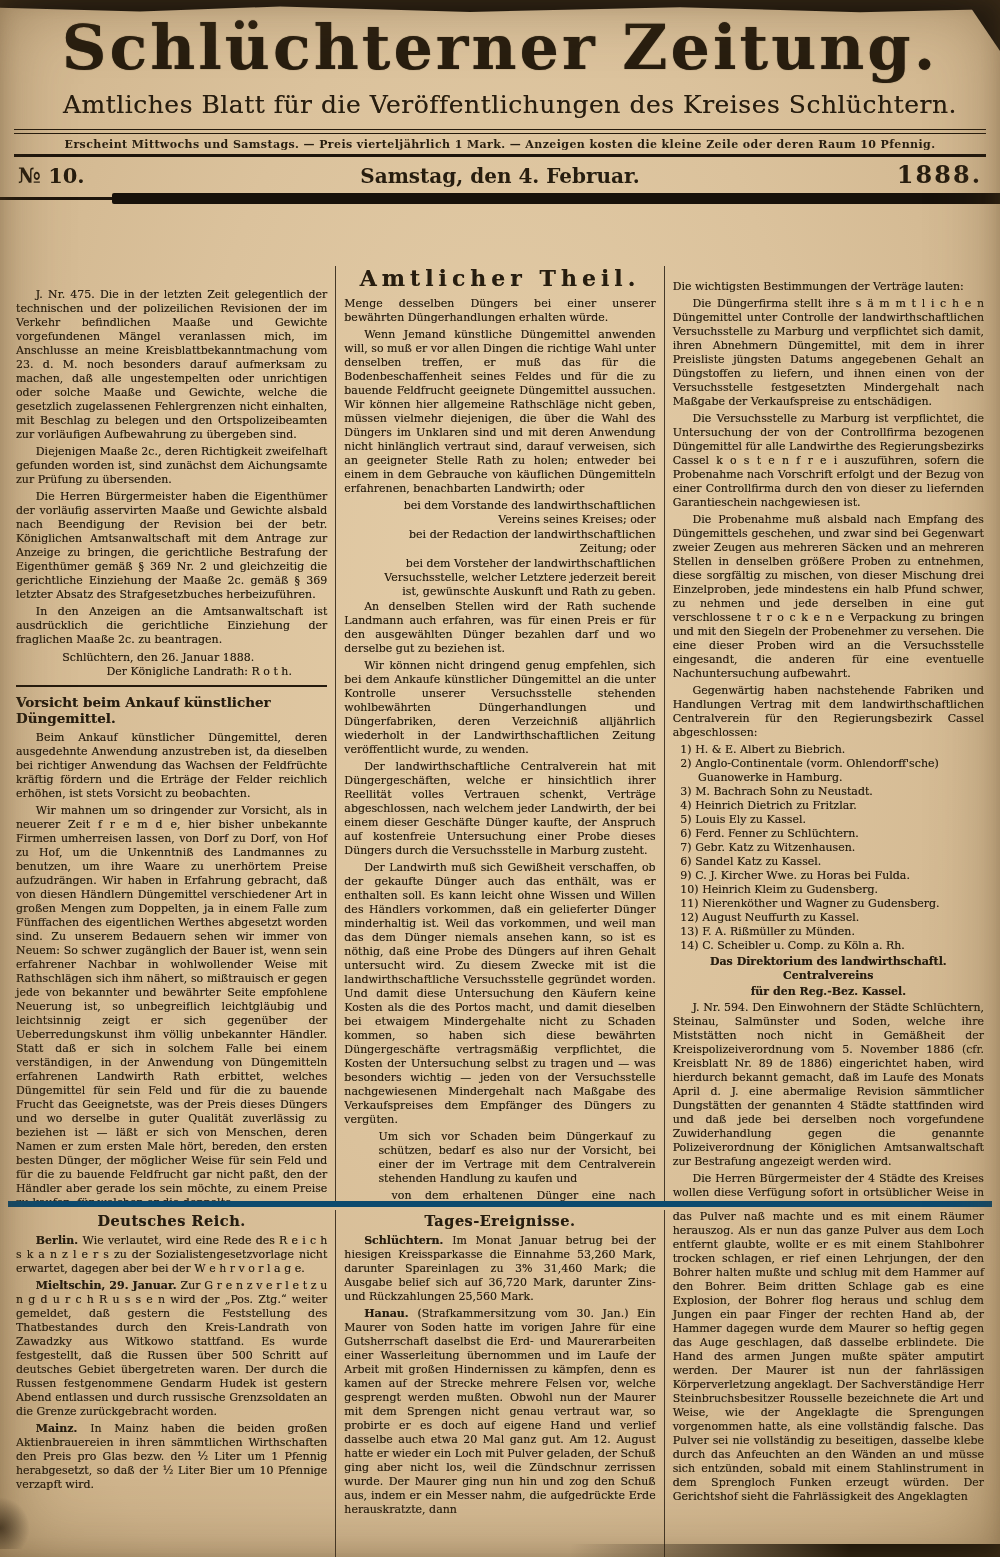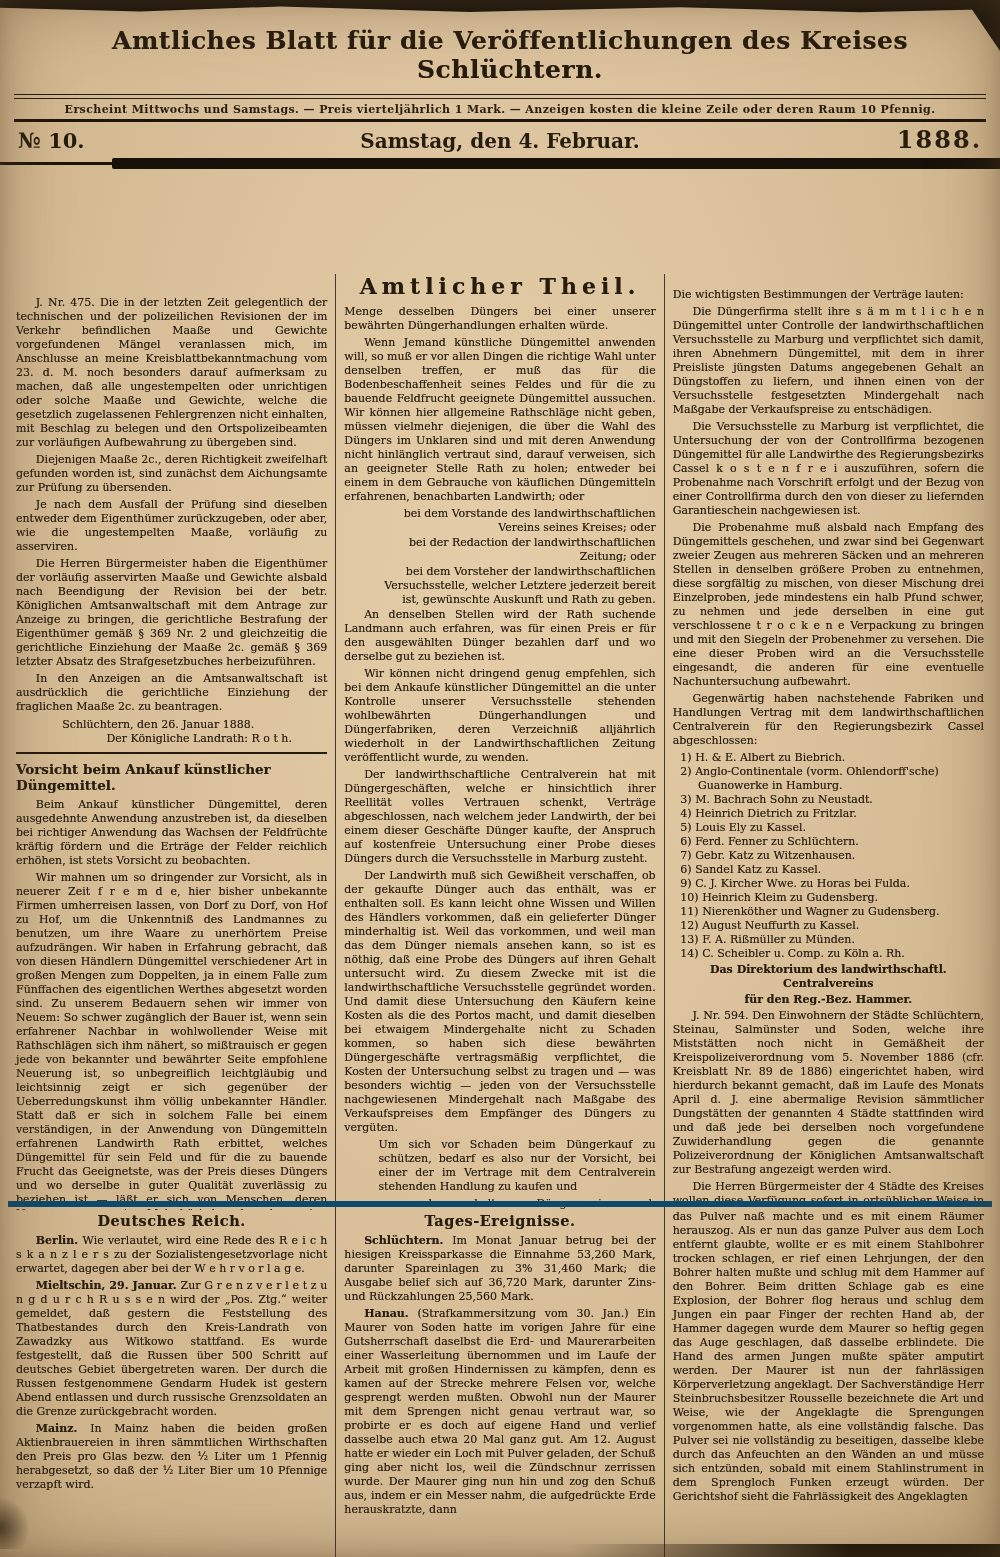--- a/index.html
+++ b/index.html
@@ -20,37 +20,37 @@
     clip-path:polygon(18% 0,100% 0,100% 88%);}
   .scan-br{position:absolute;bottom:0;right:0;width:430px;height:13px;z-index:4;
     background:linear-gradient(to left,#191309 35%,rgba(25,19,9,0));}
   .scan-bl{position:absolute;bottom:8px;left:0;width:30px;height:52px;z-index:4;
     background:radial-gradient(ellipse at 0 60%, rgba(30,22,12,.75), rgba(30,22,12,0) 70%);}
 
   
   .masthead{position:absolute;top:16px;left:0;right:0;text-align:center;z-index:2;}
   .mast-title{font-size:62px;font-weight:bold;letter-spacing:3px;line-height:1.04;
     text-shadow:0 0 1px rgba(35,24,12,.65);}
-  .mast-sub{font-size:25px;font-weight:bold;margin-top:10px;letter-spacing:.5px;
+  .mast-sub{font-size:25px;font-weight:normal;margin-top:10px;letter-spacing:.5px;
     text-shadow:0 0 .6px rgba(35,24,12,.6);margin-left:20px;}
   .rule-double{height:3px;border-top:1px solid #241a0d;border-bottom:1px solid #241a0d;
     margin:10px 14px 0 14px;}
   .info-line{font-size:11px;font-weight:bold;padding:4px 0 3px;letter-spacing:.4px;}
   .rule-med{border-top:3px solid #1d150c;margin:0 14px;}
   .date-row{display:flex;align-items:baseline;padding:3px 18px 2px 18px;}
   .issue{width:190px;text-align:left;font-size:21px;font-weight:bold;}
   .dateline{flex:1;text-align:center;font-size:20px;font-weight:bold;}
   .year{width:190px;text-align:right;font-size:24px;font-weight:bold;letter-spacing:2px;}
   .bar-wrap{position:relative;height:11px;margin-top:2px;}
   .bar-left{position:absolute;left:0;top:4px;width:112px;height:3px;background:#1d150c;}
   .bar-main{position:absolute;left:112px;right:0;top:0;height:11px;background:#17110a;
     border-radius:2px 0 0 2px;}
 
   
-  .main{position:absolute;top:274px;left:8px;width:984px;height:936px;display:flex;
+  .main{position:absolute;top:266px;left:8px;width:984px;height:936px;display:flex;
     overflow:hidden;z-index:1;}
   .bottom{position:absolute;top:1201px;left:8px;width:984px;height:350px;display:flex;
     border-top:6px solid #0c4a6e;padding-top:3px;overflow:hidden;z-index:1;}
   .mcol{flex:1 1 0;padding:0 8px;overflow:hidden;}
   .mcol + .mcol{border-left:1px solid rgba(30,21,11,.8);}
   .col1-pad{padding-top:22px;}
   .col3-pad{padding-top:14px;}
 
   
   .blk{font-size:11px;line-height:14px;margin:0 0 3px 0;text-align:justify;
@@ -76,40 +76,40 @@
 </head>
 <body>
 
 <div class="scan-top"></div>
 <div class="scan-tr"></div>
 <div class="scan-br"></div>
 <div class="scan-bl"></div>
 <div class="vignette"></div>
 
 <header class="masthead">
+  <div class="mast-title">Schlüchterner Zeitung.</div>
   <div class="mast-sub">Amtliches Blatt für die Veröffentlichungen des Kreises Schlüchtern.</div>
   <div class="rule-double"></div>
   <div class="info-line">Erscheint Mittwochs und Samstags. — Preis vierteljährlich 1 Mark. — Anzeigen kosten die kleine Zeile oder deren Raum 10 Pfennig.</div>
   <div class="rule-med"></div>
   <div class="date-row">
     <div class="issue">№ 10.</div>
     <div class="dateline">Samstag, den 4. Februar.</div>
     <div class="year">1888.</div>
   </div>
   <div class="bar-wrap">
     <div class="bar-left"></div>
     <div class="bar-main"></div>
   </div>
 </header>
 
 <main class="main">
   <div class="mcol col1-pad">
       <p class="blk p">J. Nr. 475.  Die in der letzten Zeit gelegentlich der technischen und der polizeilichen Revisionen der im Verkehr befindlichen Maaße und Gewichte vorgefundenen Mängel veranlassen mich, im Anschlusse an meine Kreisblattbekanntmachung vom 23. d. M. noch besonders darauf aufmerksam zu machen, daß alle ungestempelten oder unrichtigen oder solche Maaße und Gewichte, welche die gesetzlich zugelassenen Fehlergrenzen nicht einhalten, mit Beschlag zu belegen und den Ortspolizeibeamten zur vorläufigen Aufbewahrung zu übergeben sind.</p>
       <p class="blk p">Diejenigen Maaße 2c., deren Richtigkeit zweifelhaft gefunden worden ist, sind zunächst dem Aichungsamte zur Prüfung zu übersenden.</p>
-      <p class="blk p">Je nach dem Ausfall der Prüfung sind dieselben entweder dem Eigenthümer zurückzugeben, oder aber, wie die ungestempelten Maaße, vorläufig zu asserviren.</p>
       <p class="blk p">Die Herren Bürgermeister haben die Eigenthümer der vorläufig asservirten Maaße und Gewichte alsbald nach Beendigung der Revision bei der betr. Königlichen Amtsanwaltschaft mit dem Antrage zur Anzeige zu bringen, die gerichtliche Bestrafung der Eigenthümer gemäß § 369 Nr. 2 und gleichzeitig die gerichtliche Einziehung der Maaße 2c. gemäß § 369 letzter Absatz des Strafgesetzbuches herbeizuführen.</p>
       <p class="blk p">In den Anzeigen an die Amtsanwaltschaft ist ausdrücklich die gerichtliche Einziehung der fraglichen Maaße 2c. zu beantragen.</p>
       <p class="blk sigplace">Schlüchtern, den 26. Januar 1888.</p>
       <p class="blk signame">Der Königliche Landrath:  R o t h.</p>
       <p class="blk rulebar"></p>
       <p class="blk h2">Vorsicht beim Ankauf künstlicher Düngemittel.</p>
       <p class="blk p">Beim Ankauf künstlicher Düngemittel, deren ausgedehnte Anwendung anzustreben ist, da dieselben bei richtiger Anwendung das Wachsen der Feldfrüchte kräftig fördern und die Erträge der Felder reichlich erhöhen, ist stets Vorsicht zu beobachten.</p>
       <p class="blk p">Wir mahnen um so dringender zur Vorsicht, als in neuerer Zeit f r e m d e, hier bisher unbekannte Firmen umherreisen lassen, von Dorf zu Dorf, von Hof zu Hof, um die Unkenntniß des Landmannes zu benutzen, um ihre Waare zu unerhörtem Preise aufzudrängen. Wir haben in Erfahrung gebracht, daß von diesen Händlern Düngemittel verschiedener Art in großen Mengen zum Doppelten, ja in einem Falle zum Fünffachen des eigentlichen Werthes abgesetzt worden sind. Zu unserem Bedauern sehen wir immer von Neuem: So schwer zugänglich der Bauer ist, wenn sein erfahrener Nachbar in wohlwollender Weise mit Rathschlägen sich ihm nähert, so mißtrauisch er gegen jede von bekannter und bewährter Seite empfohlene Neuerung ist, so unbegreiflich leichtgläubig und leichtsinnig zeigt er sich gegenüber der Ueberredungskunst ihm völlig unbekannter Händler. Statt daß er sich in solchem Falle bei einem verständigen, in der Anwendung von Düngemitteln erfahrenen Landwirth Rath erbittet, welches Düngemittel für sein Feld und für die zu bauende Frucht das Geeignetste, was der Preis dieses Düngers und wo derselbe in guter Qualität zuverlässig zu beziehen ist — läßt er sich von Menschen, deren Namen er zum ersten Male hört, bereden, den ersten besten Dünger, der möglicher Weise für sein Feld und für die zu bauende Feldfrucht gar nicht paßt, den der Händler aber gerade los sein möchte, zu einem Preise zu kaufen, für welchen er die doppelte</p>
     </div>
   <div class="mcol">
@@ -140,21 +140,21 @@
       <p class="blk item">6) Ferd. Fenner zu Schlüchtern.</p>
       <p class="blk item">7) Gebr. Katz zu Witzenhausen.</p>
       <p class="blk item">6) Sandel Katz zu Kassel.</p>
       <p class="blk item">9) C. J. Kircher Wwe. zu Horas bei Fulda.</p>
       <p class="blk item">10) Heinrich Kleim zu Gudensberg.</p>
       <p class="blk item">11) Nierenköther und Wagner zu Gudensberg.</p>
       <p class="blk item">12) August Neuffurth zu Kassel.</p>
       <p class="blk item">13) F. A. Rißmüller zu Münden.</p>
       <p class="blk item">14) C. Scheibler u. Comp. zu Köln a. Rh.</p>
       <p class="blk ctrb">Das Direktorium des landwirthschaftl. Centralvereins</p>
-      <p class="blk ctrb">für den Reg.-Bez. Hammer.</p>
+      <p class="blk ctrb">für den Reg.-Bez. Kassel.</p>
       <p class="blk p">J. Nr. 594.  Den Einwohnern der Städte Schlüchtern, Steinau, Salmünster und Soden, welche ihre Miststätten noch nicht in Gemäßheit der Kreispolizeiverordnung vom 5. November 1886 (cfr. Kreisblatt Nr. 89 de 1886) eingerichtet haben, wird hierdurch bekannt gemacht, daß im Laufe des Monats April d. J. eine abermalige Revision sämmtlicher Dungstätten der genannten 4 Städte stattfinden wird und daß jede bei derselben noch vorgefundene Zuwiderhandlung gegen die genannte Polizeiverordnung der Königlichen Amtsanwaltschaft zur Bestrafung angezeigt werden wird.</p>
       <p class="blk p">Die Herren Bürgermeister der 4 Städte des Kreises wollen diese Verfügung sofort in ortsüblicher Weise in ihren Gemeinden bekannt machen.</p>
     </div>
 </main>
 
 <section class="bottom">
   <div class="mcol">
       <p class="blk newshead">Deutsches Reich.</p>
       <p class="blk p"><span class="lead">Berlin. </span>Wie verlautet, wird eine Rede des R e i c h s k a n z l e r s zu der Sozialistengesetzvorlage nicht erwartet, dagegen aber bei der W e h r v o r l a g e.</p>
       <p class="blk p"><span class="lead">Mieltschin, 29. Januar. </span>Zur G r e n z v e r l e t z u n g  d u r c h  R u s s e n wird der „Pos. Ztg.“ weiter gemeldet, daß gestern die Feststellung des Thatbestandes durch den Kreis-Landrath von Zawadzky aus Witkowo stattfand. Es wurde festgestellt, daß die Russen über 500 Schritt auf deutsches Gebiet übergetreten waren. Der durch die Russen festgenommene Gendarm Hudek ist gestern Abend entlassen und durch russische Grenzsoldaten an die Grenze zurückgebracht worden.</p>

